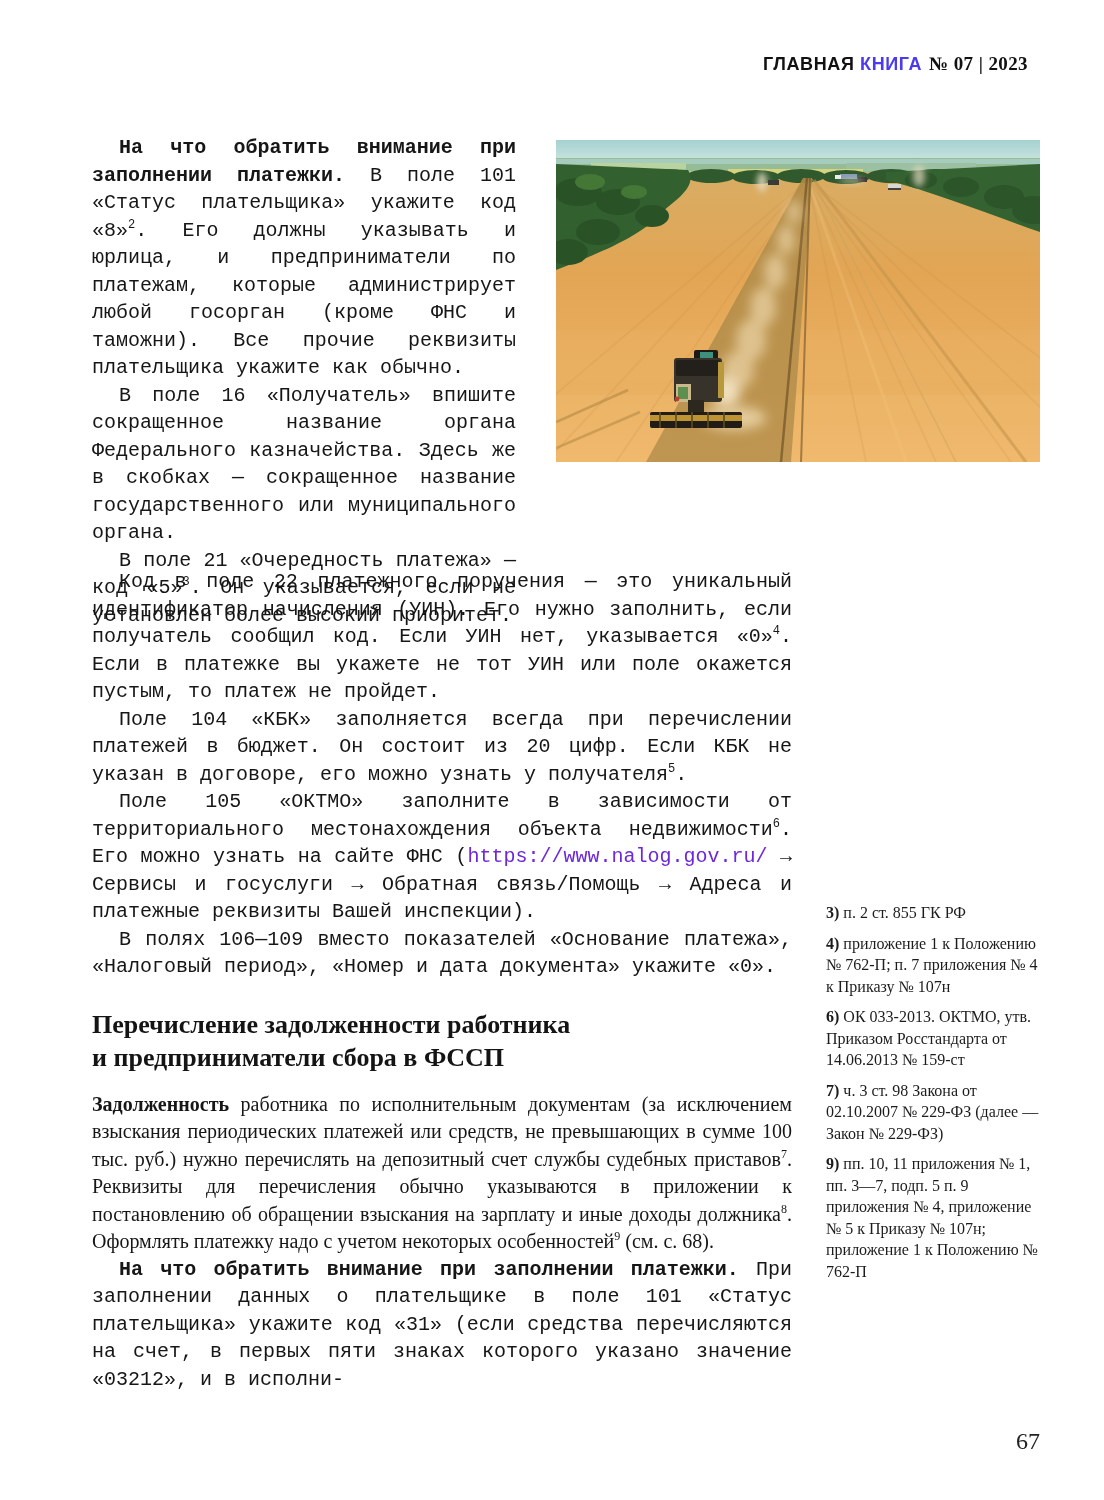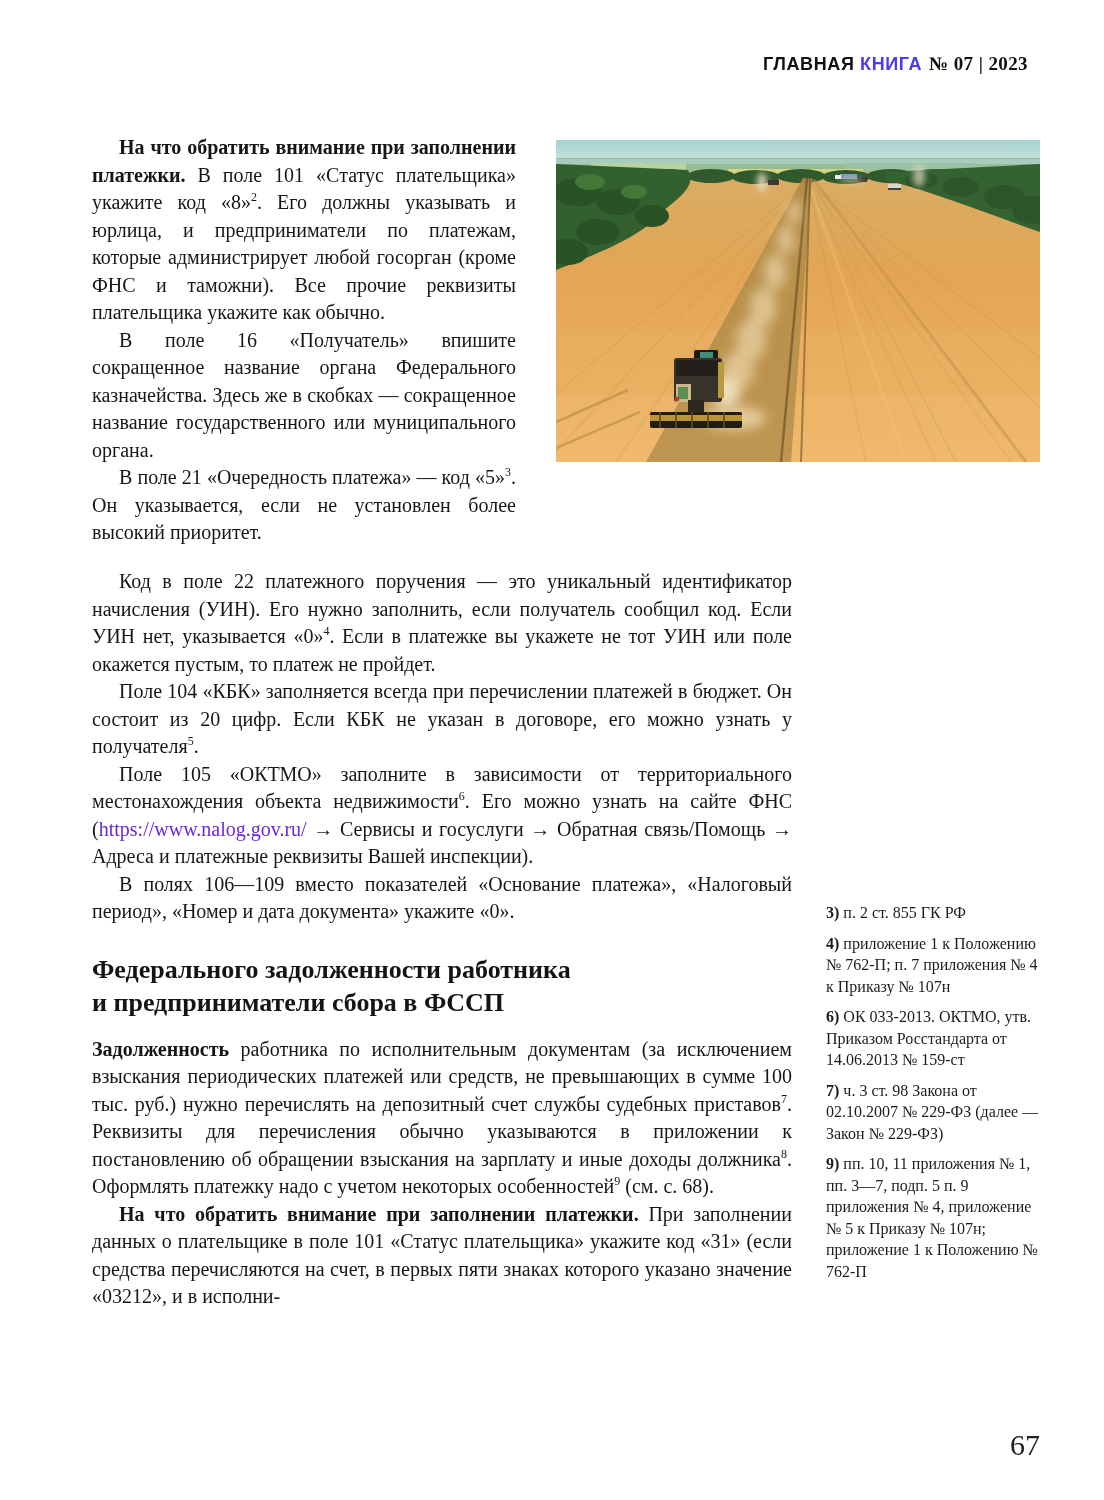--- a/index.html
+++ b/index.html
@@ -14,21 +14,21 @@
     font-family:"Liberation Sans","DejaVu Sans",sans-serif;
     font-weight:bold;font-size:18px;letter-spacing:.6px;color:#111;
   }
   .mag-header .b2{color:#4b3bec;}
   .mag-header .issue{
     font-family:"Liberation Serif","DejaVu Serif",serif;
     font-size:19px;letter-spacing:.4px;margin-left:7px;color:#111;
   }
   
   .para{margin:0;text-align:justify;font-size:20px;line-height:27.5px;color:#161616;}
-  .para.indent{text-indent:27px;}
+  .para.indent{text-indent:27px;font-family:Liberation Mono, monospace;}
   .para b{font-weight:bold;}
   sup{font-size:60%;vertical-align:super;line-height:0;}
   a.link{color:#6d28d9;text-decoration:none;}
   .colL{position:absolute;left:92px;top:134px;width:424px;}
   .main{position:absolute;left:92px;top:568px;width:700px;}
   h2.section{
     margin:27px 0 17px 0;font-size:26px;line-height:33px;font-weight:bold;color:#141414;
   }
   h2.section span{display:block;}
   
@@ -39,21 +39,21 @@
     font-size:14px;line-height:21px;color:#3c3c3c;margin-top:9px;width:478px;
     text-align:left;
   }
   
   .fns{
     position:absolute;left:826px;top:902px;width:214px;
     font-size:16px;line-height:21.5px;color:#1c1c1c;
   }
   .fn{margin-bottom:9px;}
   .fn b{font-weight:bold;margin-right:4px;}
-  .pageno{position:absolute;top:1428px;right:64px;font-size:30px;color:#222;margin-left:44px;}
+  .pageno{position:absolute;top:1428px;right:64px;font-size:24px;color:#222;margin-left:44px;}
 </style>
 </head>
 <body>
 
 <div class="page">
 
   <header class="mag-header">
     <span class="b1">ГЛАВНАЯ</span>
     <span class="b2">КНИГА</span><span class="issue">№ 07 | 2023</span>
   </header>
@@ -204,21 +204,21 @@
       </svg>
     </div>
   </figure>
 
   <div class="main">
     <p class="para indent"><span>Код в поле 22 платежного поручения — это уникальный идентификатор начисления (УИН). Его нужно заполнить, если получатель сообщил код. Если УИН нет, указывается «0»</span><sup>4</sup><span>. Если в платежке вы укажете не тот УИН или поле окажется пустым, то платеж не пройдет.</span></p>
     <p class="para indent"><span>Поле 104 «КБК» заполняется всегда при перечислении платежей в бюджет. Он состоит из 20 цифр. Если КБК не указан в договоре, его можно узнать у получателя</span><sup>5</sup><span>.</span></p>
     <p class="para indent"><span>Поле 105 «ОКТМО» заполните в зависимости от территориального местонахождения объекта недвижимости</span><sup>6</sup><span>. Его можно узнать на сайте ФНС (</span><a class="link" href="#">https://www.nalog.gov.ru/</a><span> → Сервисы и госуслуги → Обратная связь/Помощь → Адреса и платежные реквизиты Вашей инспекции).</span></p>
     <p class="para indent"><span>В полях 106—109 вместо показателей «Основание платежа», «Налоговый период», «Номер и дата документа» укажите «0».</span></p>
     <h2 class="section">
-      <span>Федерального задолженности работника</span>
+      <span>Перечисление задолженности работника</span>
       <span>и предприниматели сбора в ФССП</span>
     </h2>
     <p class="para"><b>Задолженность </b><span>работника по исполнительным документам (за исключением взыскания периодических платежей или средств, не превышающих в сумме 100 тыс. руб.) нужно перечислять на депозитный счет службы судебных приставов</span><sup>7</sup><span>. Реквизиты для перечисления обычно указываются в приложении к постановлению об обращении взыскания на зарплату и иные доходы должника</span><sup>8</sup><span>. Оформлять платежку надо с учетом некоторых особенностей</span><sup>9</sup><span> (см. с. 68).</span></p>
     <p class="para indent"><b>На что обратить внимание при заполнении платежки. </b><span>При заполнении данных о плательщике в поле 101 «Статус плательщика» укажите код «31» (если средства перечисляются на счет, в первых пяти знаках которого указано значение «03212», и в исполни-</span></p>
   </div>
 
   <aside class="fns">
     <div class="fn"><b>3)</b><span>п. 2 ст. 855 ГК РФ</span></div>
     <div class="fn"><b>4)</b><span>приложение 1 к Положению № 762-П; п. 7 приложения № 4 к Приказу № 107н</span></div>
     <div class="fn"><b>6)</b><span>ОК 033-2013. ОКТМО, утв. Приказом Росстандарта от 14.06.2013 № 159-ст</span></div>

